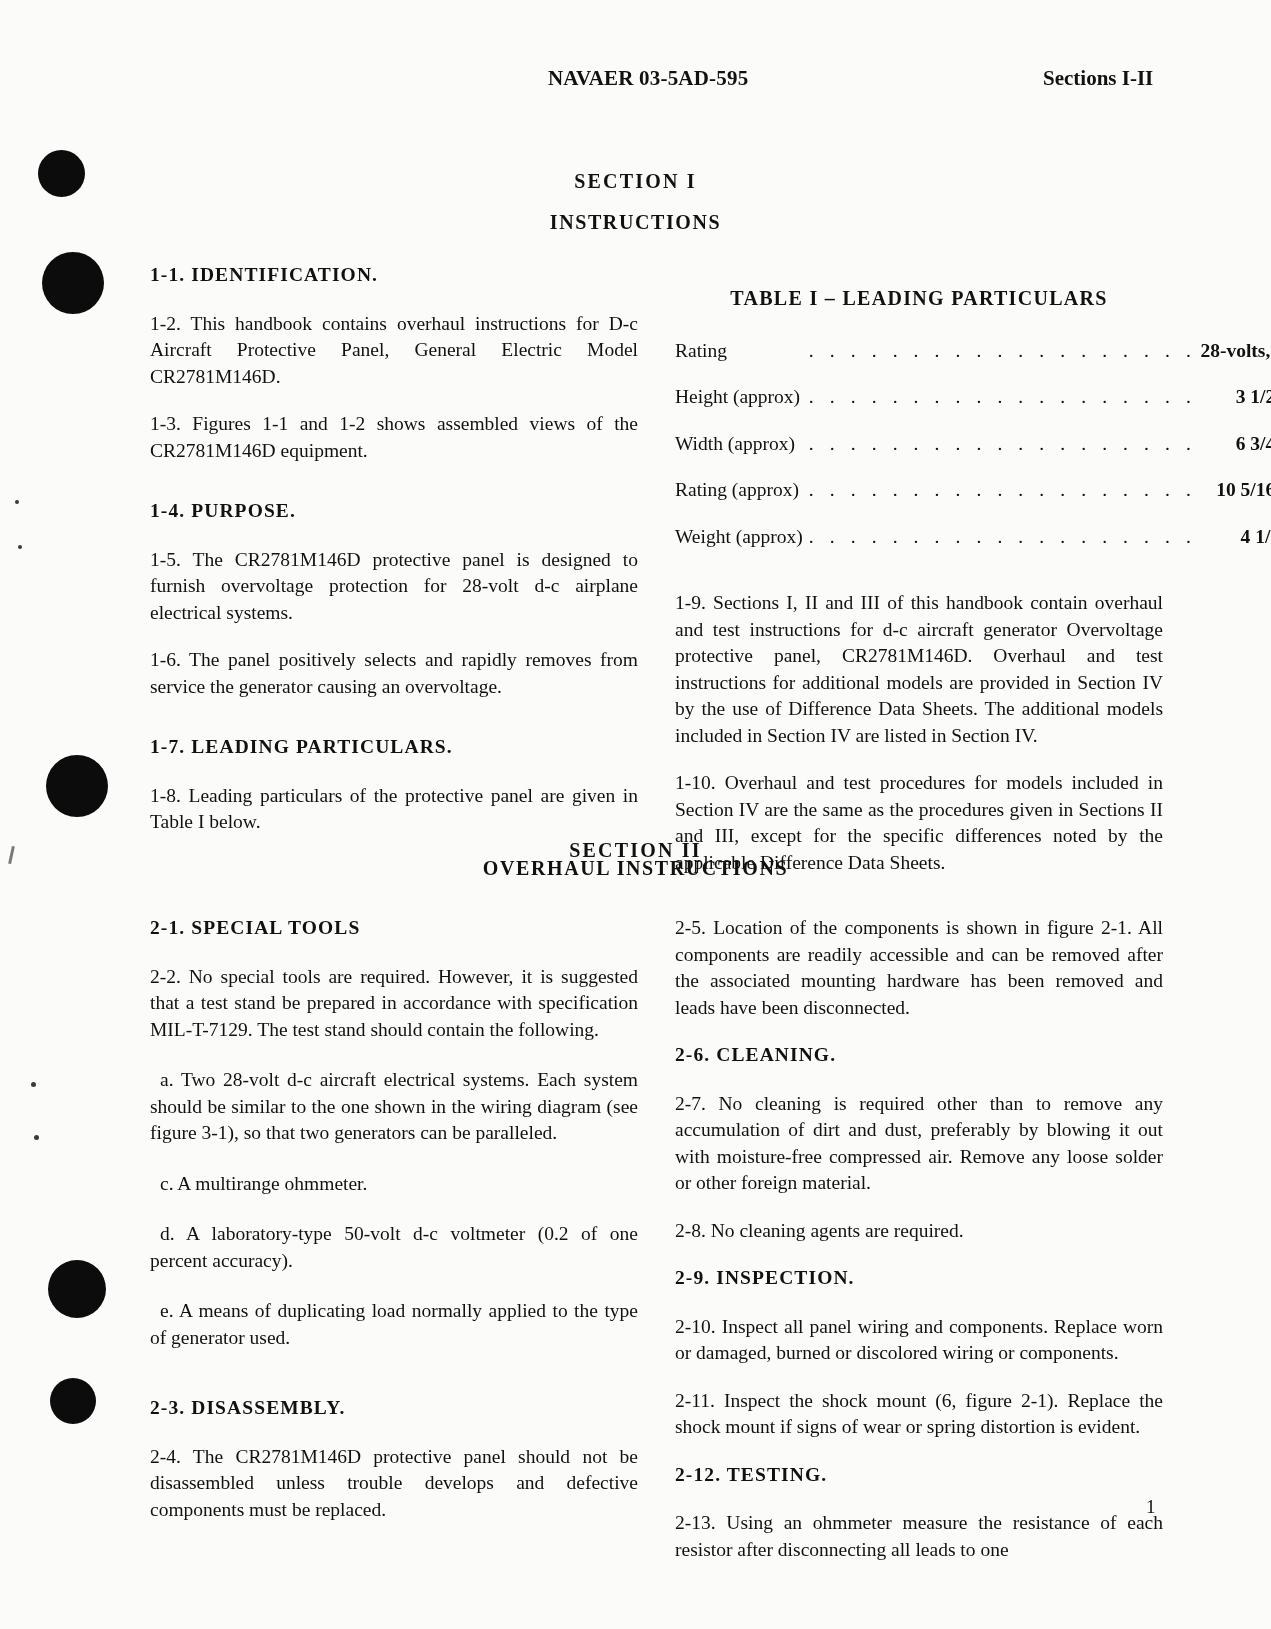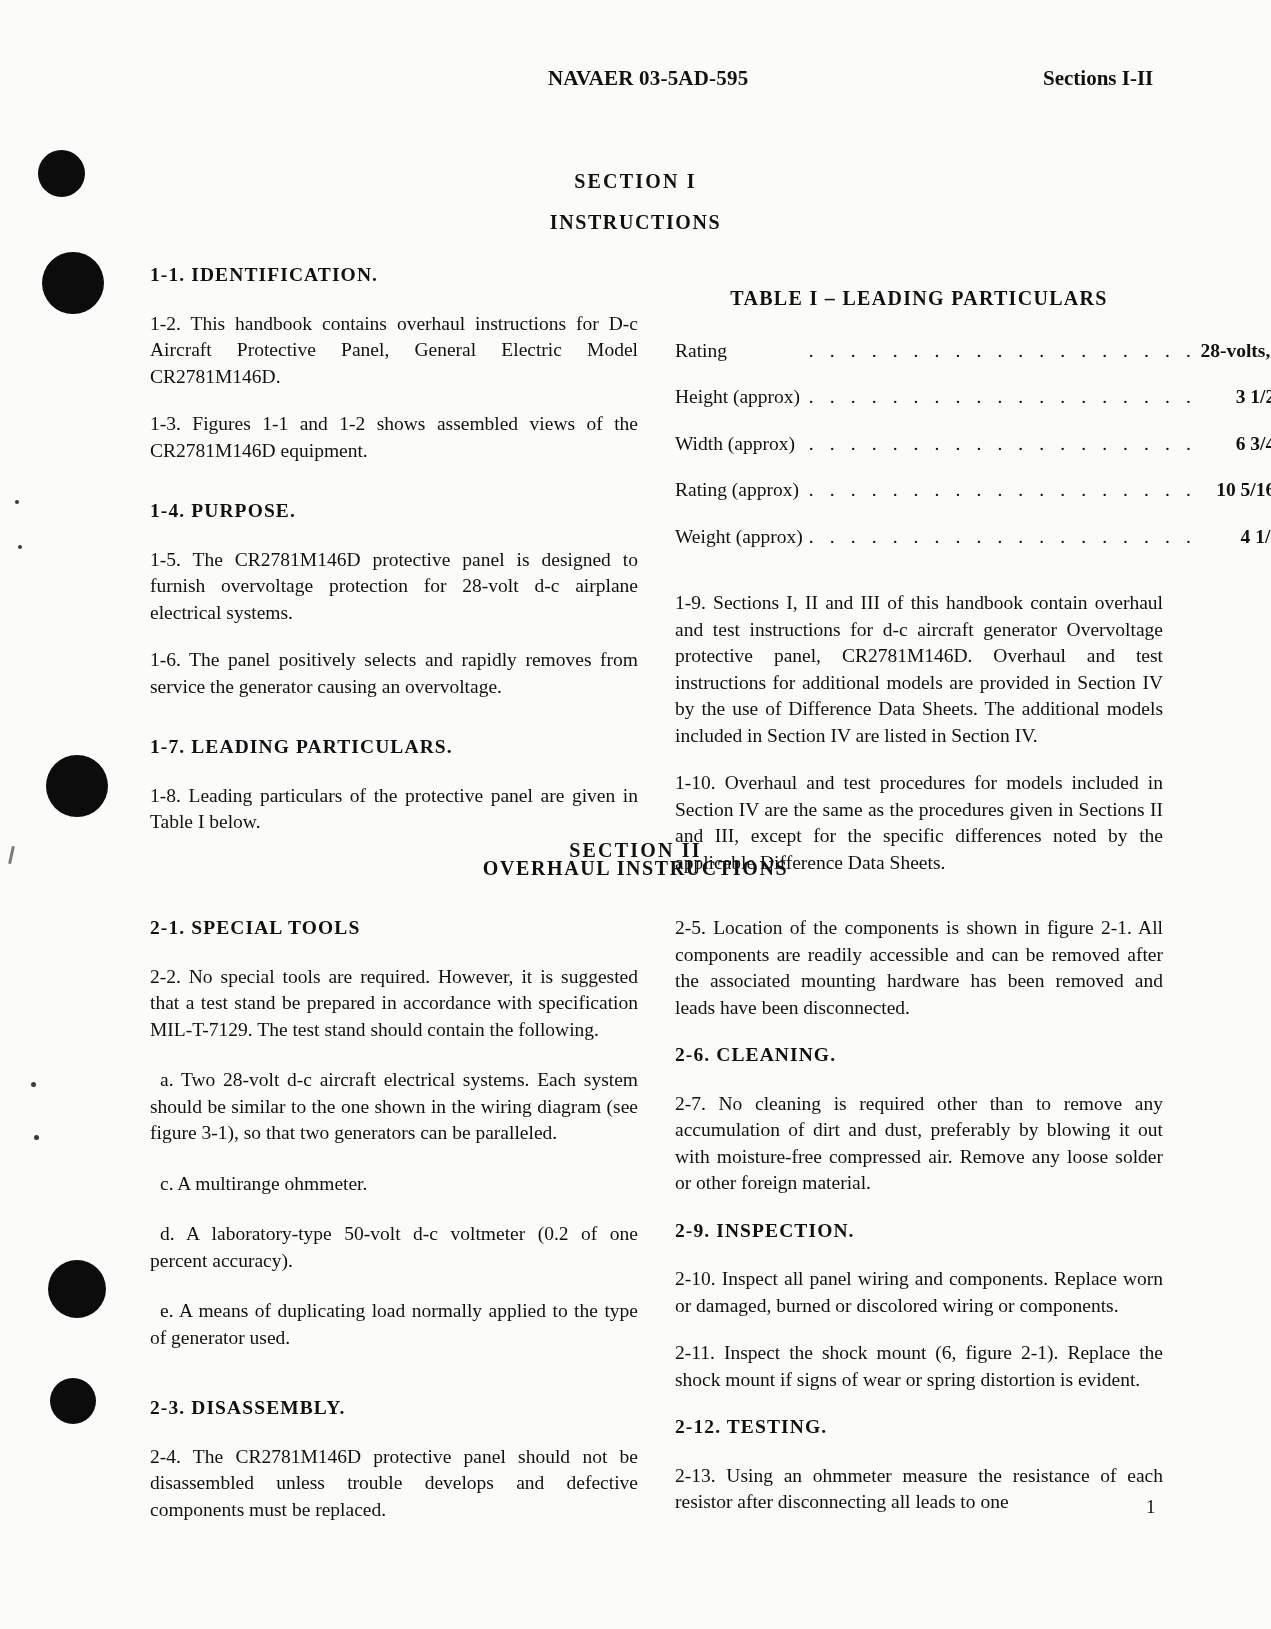--- a/index.html
+++ b/index.html
@@ -218,20 +218,21 @@
     <p class="item">d.  A laboratory-type 50-volt d-c voltmeter (0.2 of one percent accuracy).</p>
     <p class="item gap-xbig">e.  A means of duplicating load normally applied to the type of generator used.</p>
     <p class="head">2-3.  DISASSEMBLY.</p>
     <p>2-4.  The CR2781M146D protective panel should not be disassembled unless trouble develops and defective components must be replaced.</p>
   </div>
 
   <div class="col col-right s2-right">
     <p>2-5.  Location of the components is shown in figure 2-1.  All components are readily accessible and can be removed after the associated mounting hardware has been removed and leads have been disconnected.</p>
     <p class="head">2-6.  CLEANING.</p>
     <p>2-7.  No cleaning is required other than to remove any accumulation of dirt and dust, preferably by blowing it out with moisture-free compressed air.  Remove any loose solder or other foreign material.</p>
+    <p>2-8.  No cleaning agents are required.</p>
     <p class="head">2-9.  INSPECTION.</p>
     <p>2-10.  Inspect all panel wiring and components.  Replace worn or damaged, burned or discolored wiring or components.</p>
     <p>2-11.  Inspect the shock mount (6, figure 2-1).  Replace the shock mount if signs of wear or spring distortion is evident.</p>
     <p class="head">2-12.  TESTING.</p>
     <p>2-13.  Using an ohmmeter measure the resistance of each resistor after disconnecting all leads to one</p>
   </div>
 
   <div class="page-num">1</div>
 
 </div>

